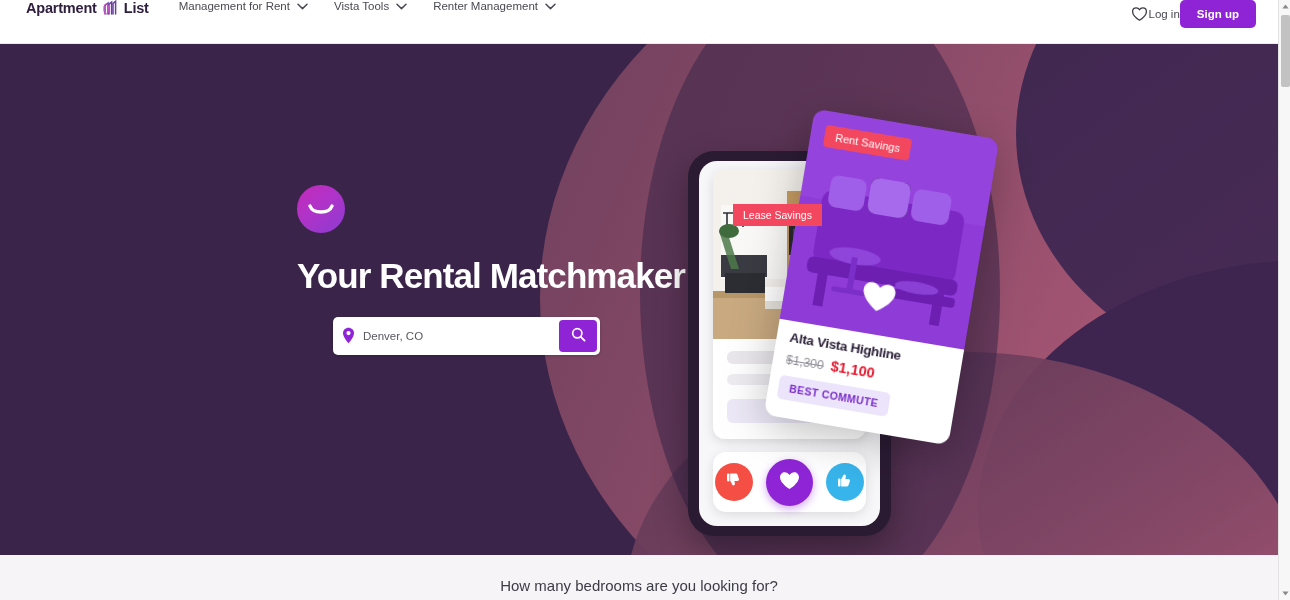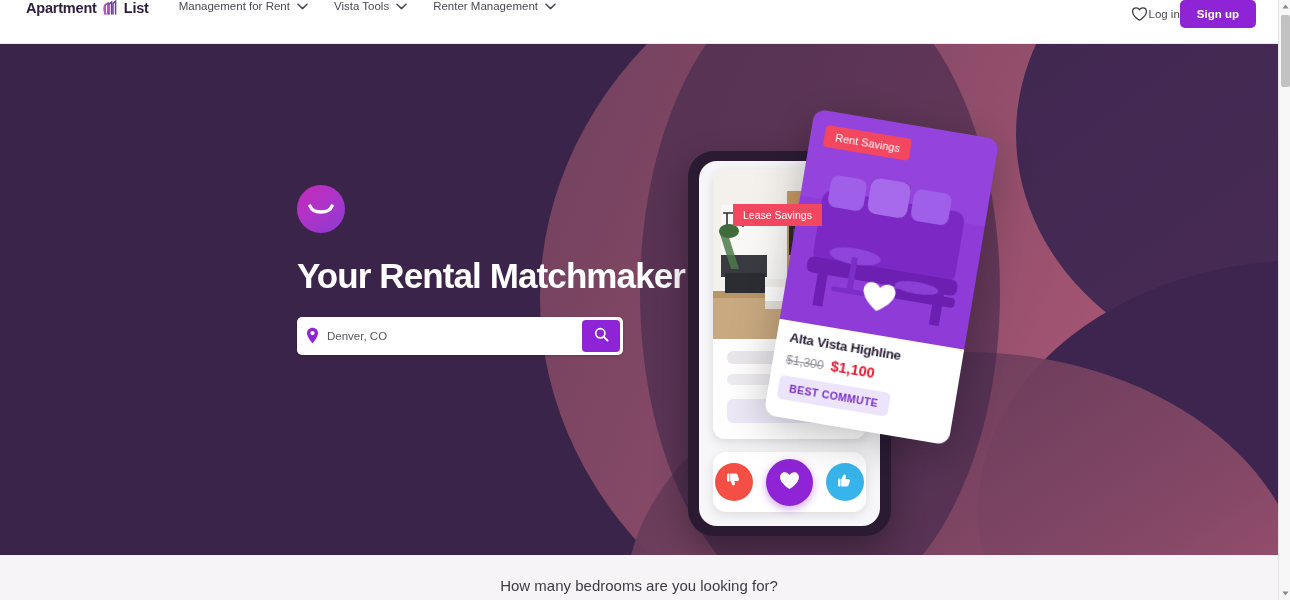--- a/index.html
+++ b/index.html
@@ -80,25 +80,25 @@
     margin-top: 25px;
   }
   .subhead {
     margin-top: 12px;
     font-size: 14.5px; color: #e6dcec; font-weight: 400;
   }
 
   
   .searchbar {
     margin-top: 22px;
-    width: 326px; height: 38px;
+    width: 267px; height: 38px;
     background: #ffffff; border-radius: 5px;
     display: flex; align-items: center;
     box-shadow: 0 1px 3px rgba(0,0,0,.2);
-    overflow: hidden; position: relative;
+    overflow: hidden; position: relative; margin-left: 36px;
   }
   .pin { margin-left: 9px; display:flex; align-items:center; }
   .search-input {
     border: none; outline: none; flex: 1;
     font-size: 11.5px; color: #585860;
     font-family: "Liberation Sans", sans-serif;
     margin-left: 8px; background: transparent;
   }
   .search-input::placeholder { color:#8a8a92; }
   .search-go {

